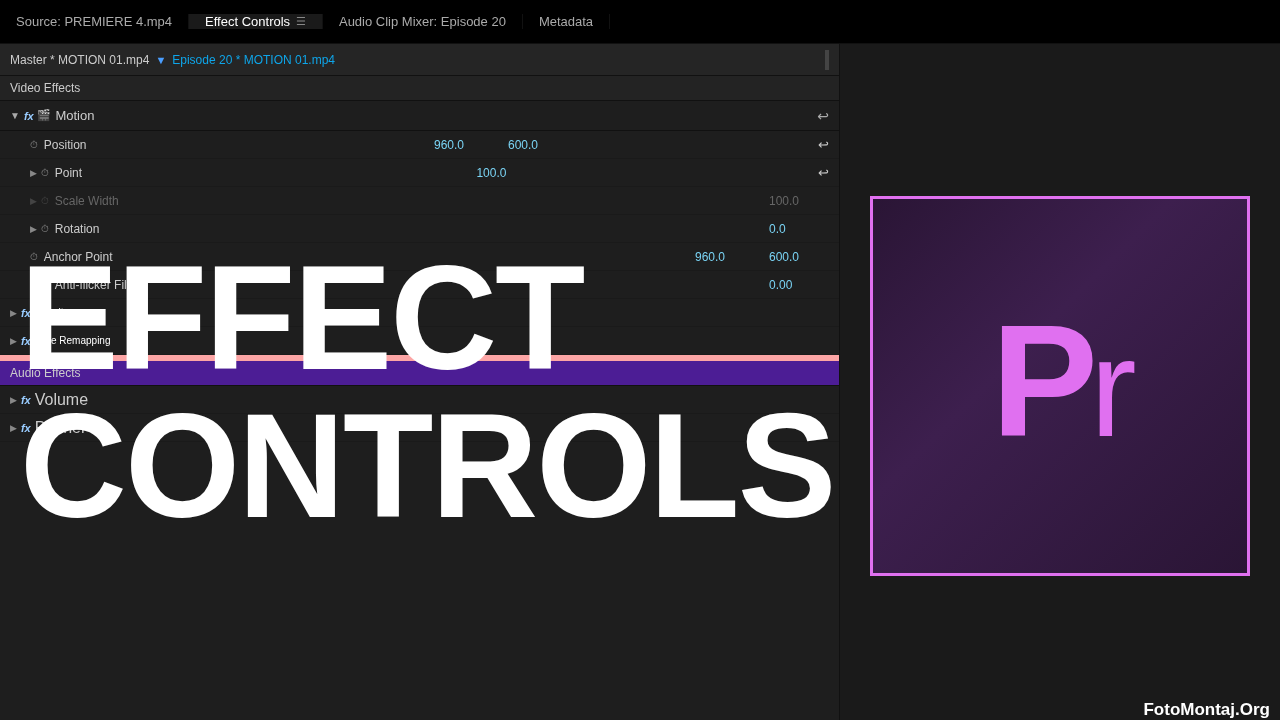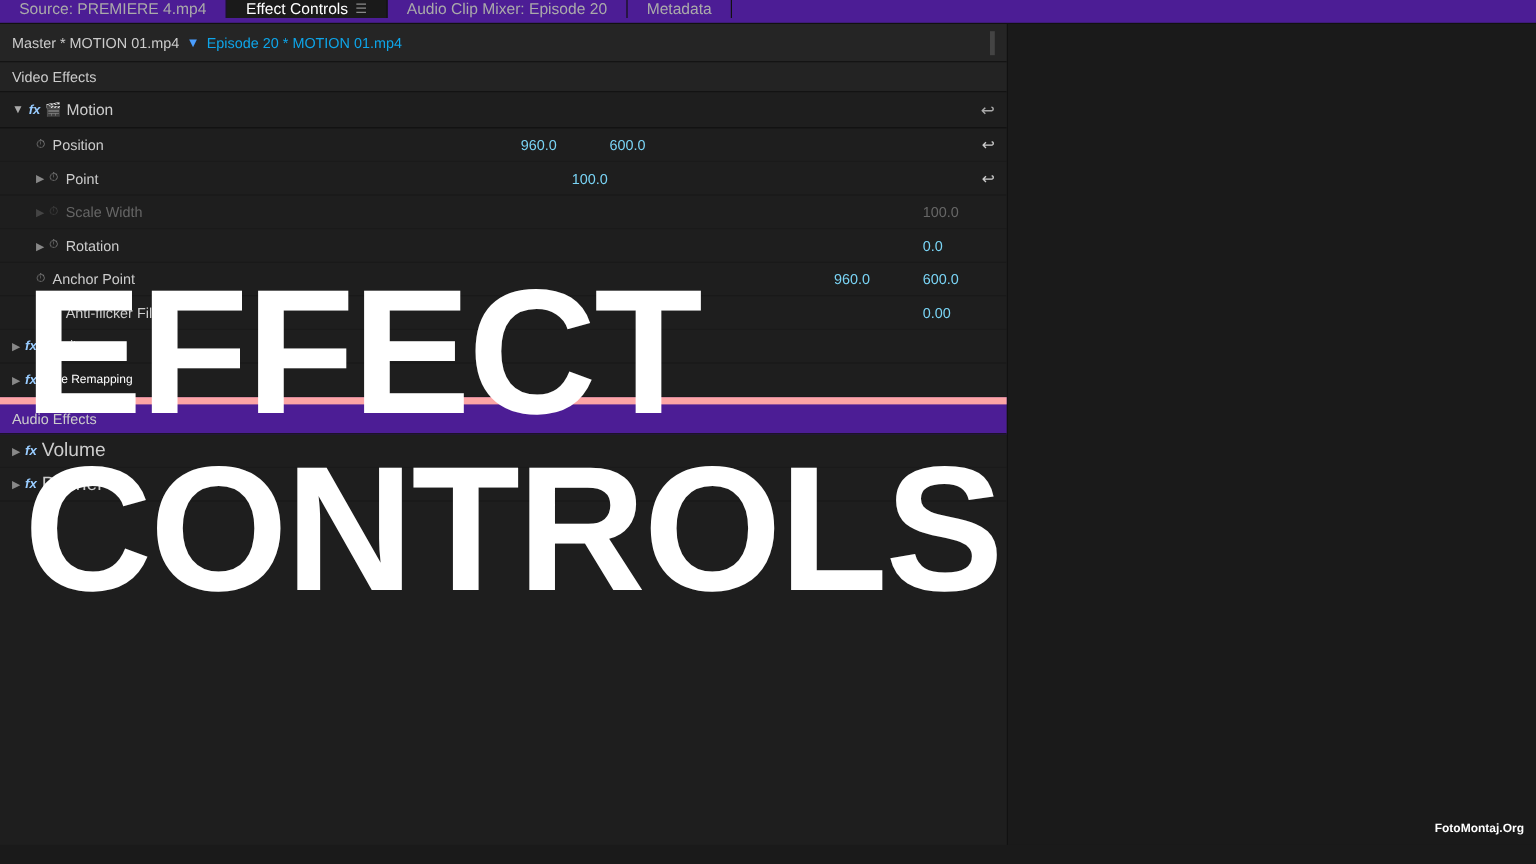--- a/index.html
+++ b/index.html
@@ -9,23 +9,23 @@
       background: #1a1a1a;
       font-family: Arial, sans-serif;
       overflow: hidden;
       color: #cccccc;
       font-size: 13px;
     }
 
     
     .tab-bar {
       display: flex;
-      align-items: flex-start;
-      height: 20px;
-      background: #4c1d95;
+      align-items: center;
+      height: 44px;
+      background: #000000;
       border-bottom: 1px solid #111;
     }
     .tab {
       display: flex;
       align-items: center;
       padding: 0 16px;
       cursor: pointer;
       font-size: 13px;
       color: #aaa;
       border-right: 1px solid #111;
@@ -320,21 +320,21 @@
       font-size: 140px;
       font-weight: 400;
       color: #e070f0;
     }
 
     
     .site-watermark {
       position: absolute;
       bottom: 8px;
       right: 10px;
-      font-size: 10px;
+      font-size: 17px;
       color: #ffffff;
       font-weight: bold;
     }
   </style>
 </head>
 <body>
 
 <div class="tab-bar">
   <div class="tab">
     <span>Source: PREMIERE 4.mp4</span>
@@ -452,16 +452,23 @@
     </div>
 
     <div class="watermark-overlay">
       <div class="watermark-line1">EFFECT</div>
       <div class="watermark-line2">CONTROLS</div>
     </div>
 
   </div>
 
   <div class="right-panel">
+    <div class="pr-logo-container">
+      <div class="pr-logo-bg">
+        <span class="pr-text">
+          <span>P</span><span class="r-letter">r</span>
+        </span>
+      </div>
+    </div>
     <div class="site-watermark">FotoMontaj.Org</div>
   </div>
 
 </div>
 
 </body></html>

